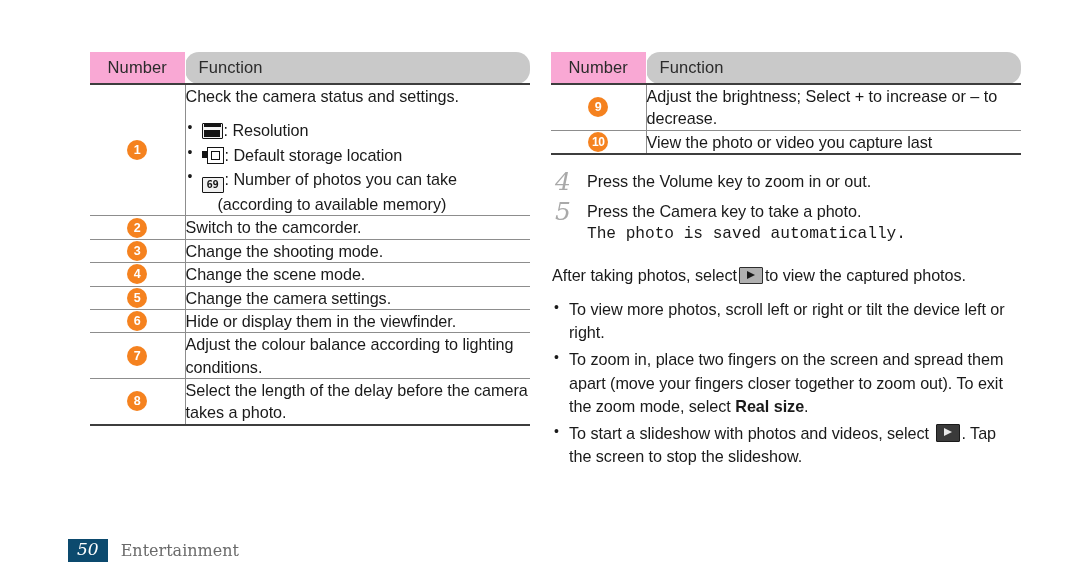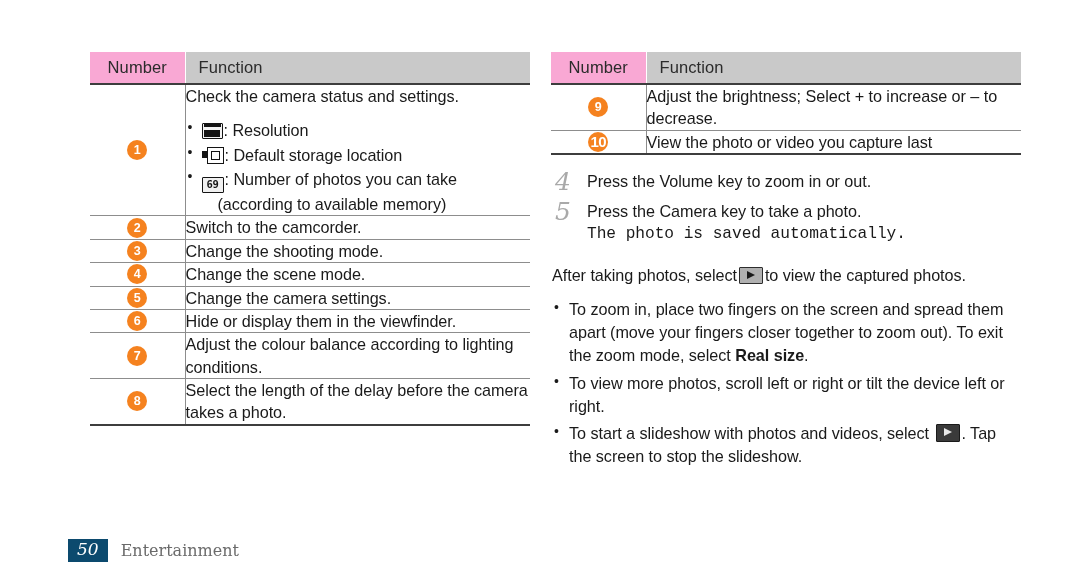--- a/index.html
+++ b/index.html
@@ -59,20 +59,21 @@
   }
   .tbl .hdr-fn {
     background: #c9c9c9;
     color: #2b2b2b;
     font-weight: normal;
     font-size: 16.5px;
     text-align: left;
     padding-left: 13px;
     height: 32px;
     letter-spacing: .1px;
+    border-radius: 14px;
   }
   .tbl thead tr { border-bottom: 2px solid #3d3d3d; }
 
   .tbl tbody tr { border-bottom: 1px solid #8d8d8d; }
   .tbl tbody tr.last { border-bottom: 2px solid #3d3d3d; }
 
   .cell-num {
     width: 95px;
     text-align: center;
     border-right: 1px solid #8d8d8d;
@@ -94,21 +95,21 @@
     border-radius: 50%;
     background: #f5821f;
     color: #ffffff;
     font-size: 12.5px;
     font-weight: bold;
     line-height: 20px;
     text-align: center;
     font-family: "Liberation Sans", sans-serif;
     vertical-align: middle;
   }
-  .badge.wide { font-size: 15px; letter-spacing: -0.5px; }
+  .badge.wide { font-size: 12px; letter-spacing: -0.5px; }
 
   
   .sub-list { margin: 12px 0 0 0; padding: 0; list-style: none; }
   .sub-list li {
     position: relative;
     padding-left: 16px;
     margin-top: 2px;
   }
   .sub-list li:before {
     content: "\2022";
@@ -417,24 +418,24 @@
         <span class="sub">The photo is saved automatically.</span>
       </div>
     </div>
 
     <div class="para">
       <span>After taking photos, select</span><span class="play-light"></span><span>to view the captured photos.</span>
     </div>
 
     <ul class="blist">
       <li>
-        <span>To zoom in, place two fingers on the screen and spread them apart (move your fingers closer together to zoom out). To exit the zoom mode, select </span><b class="bold">Real size</b><span>.</span>
+        <span>To view more photos, scroll left or right or tilt the device left or right.</span>
       </li>
       <li>
-        <span>To view more photos, scroll left or right or tilt the device left or right.</span>
+        <span>To zoom in, place two fingers on the screen and spread them apart (move your fingers closer together to zoom out). To exit the zoom mode, select </span><b class="bold">Real size</b><span>.</span>
       </li>
       <li>
         <span>To start a slideshow with photos and videos, select </span><span class="play-dark"></span><span>. Tap the screen to stop the slideshow.</span>
       </li>
     </ul>
   </div>
 
   <div class="footer">
     <span class="pagenum">50</span>
     <span class="foot-label">Entertainment</span>

